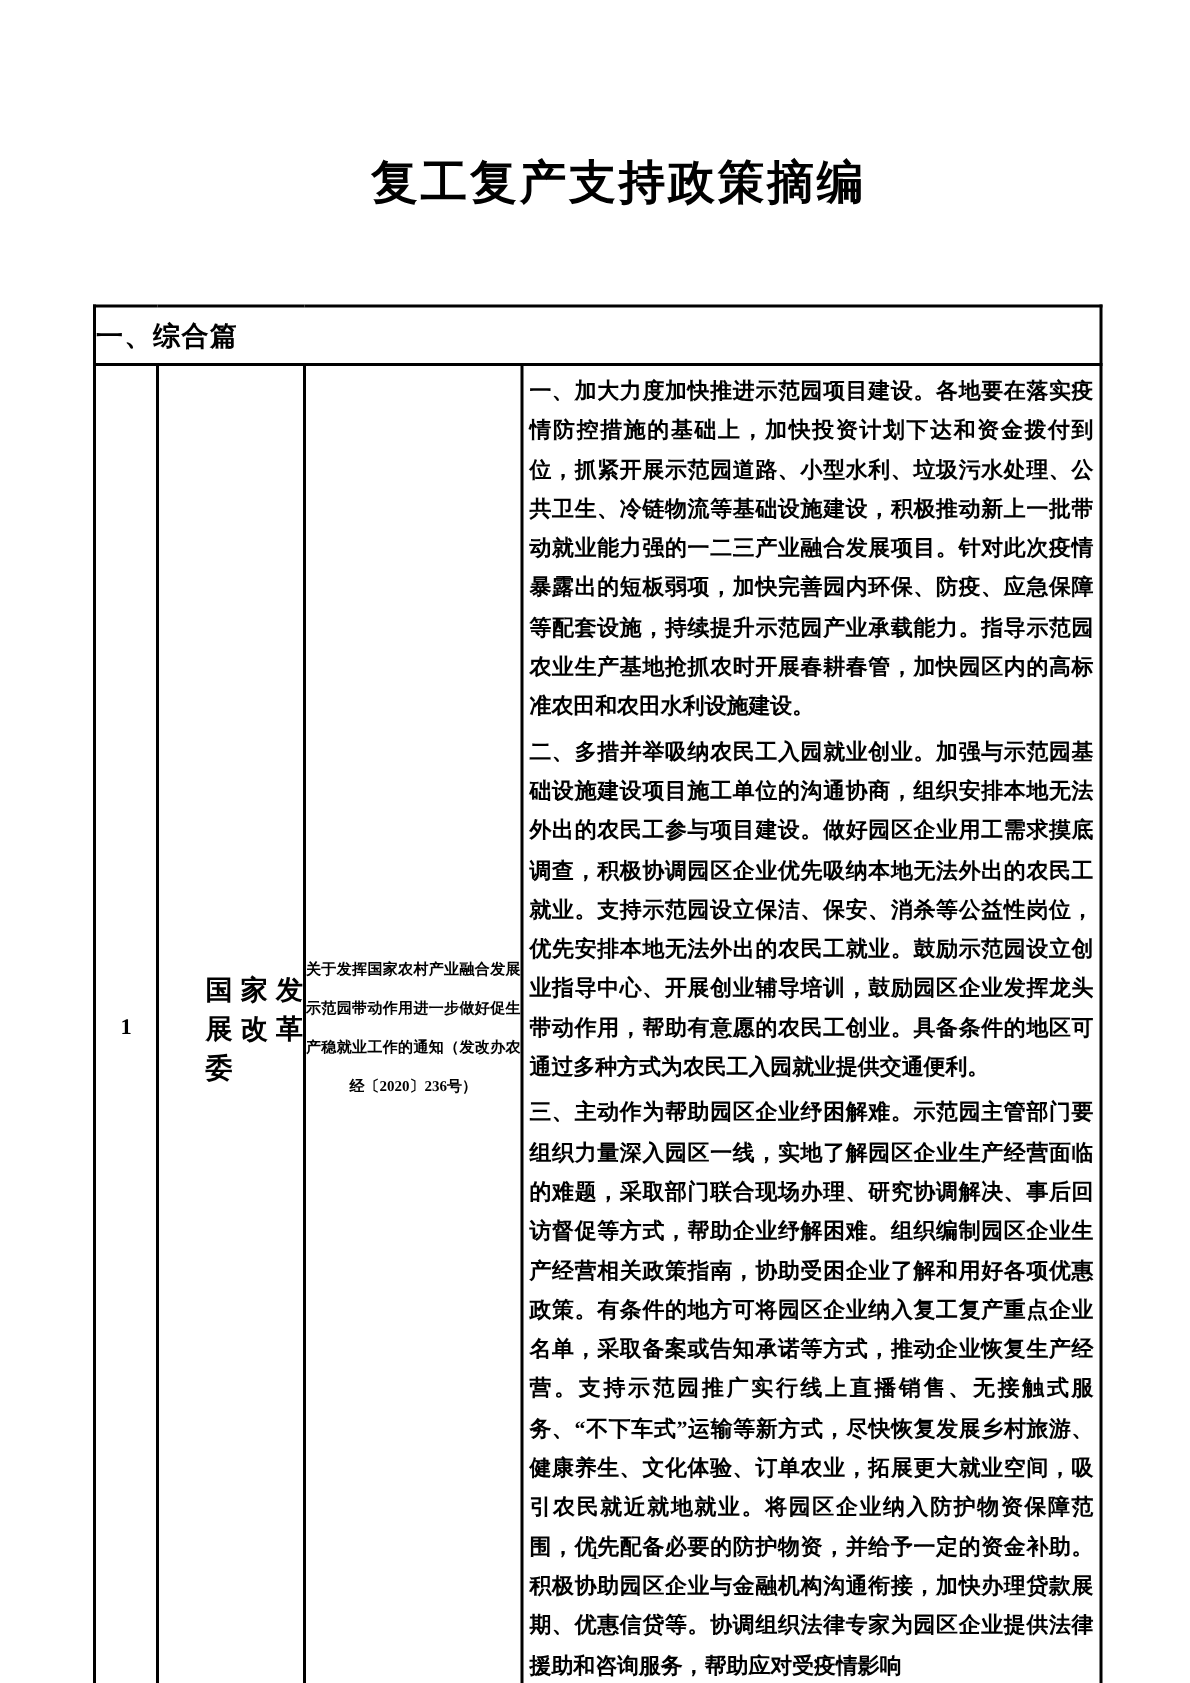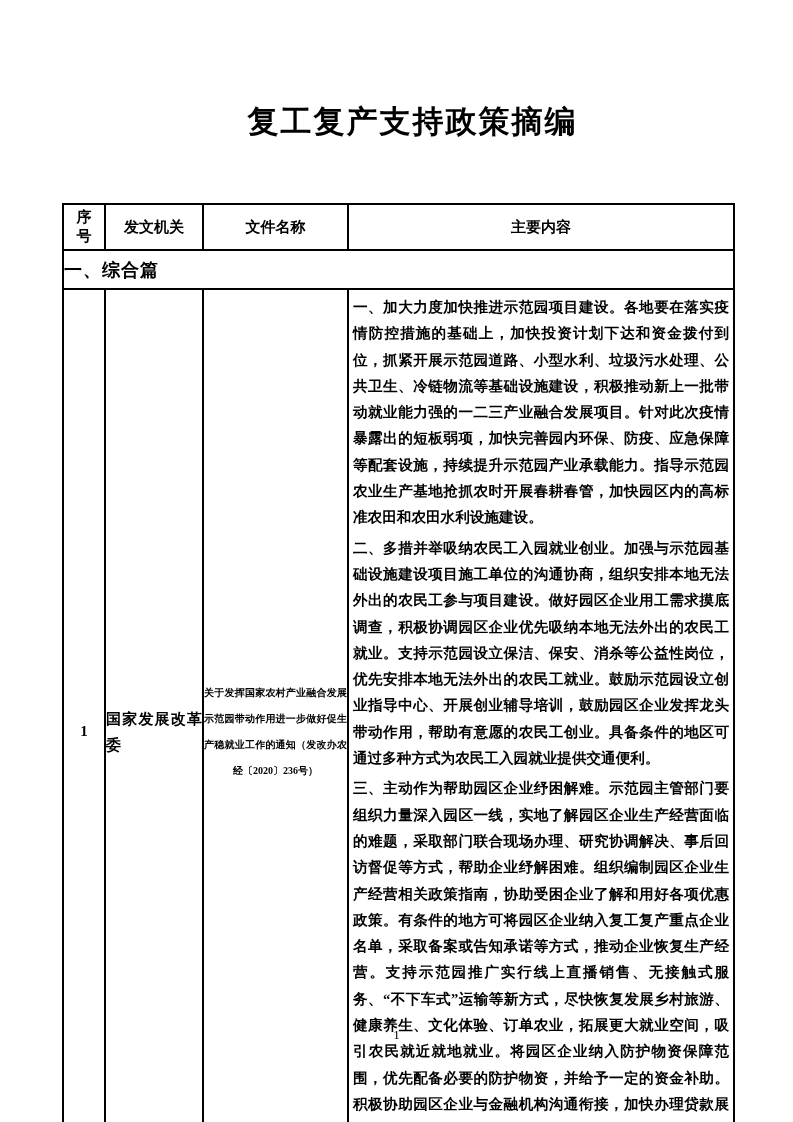--- a/index.html
+++ b/index.html
@@ -64,24 +64,25 @@
   }
   tr.data-row td { vertical-align: middle; }
   tr.data-row { height: 728px; }
 
   td.cell-no {
     text-align: center;
     font-size: 15px;
   }
   td.cell-org { padding: 0 7px; }
   .org-text {
-    font-size: 15px;
+    font-size: 18px;
     line-height: 26px;
     text-align: justify;
     text-justify: inter-character;
+    margin-left: 31px;
   }
   td.cell-doc { padding: 0 7px; }
   .doc-text {
     font-size: 10px;
     line-height: 26px;
     text-align: justify;
     text-justify: inter-character;
     text-align-last: center;
   }
   td.cell-main {
@@ -114,28 +115,20 @@
   <div class="doc-title">复工复产支持政策摘编</div>
 
   <table class="policy-table">
     <colgroup>
       <col class="c-no">
         <col class="c-org">
         <col class="c-doc">
         <col class="c-main">
     </colgroup>
     <tbody>
-      <tr class="header-row">
-        <td>
-          <span class="no-header-text">序号</span>
-        </td>
-        <td>发文机关</td>
-        <td>文件名称</td>
-        <td>主要内容</td>
-      </tr>
 
       <tr class="section-row">
         <td colspan="4">一、综合篇</td>
       </tr>
 
       <tr class="data-row">
         <td class="cell-no">1</td>
         <td class="cell-org">
           <div class="org-text">国家发展改革委</div>
         </td>

